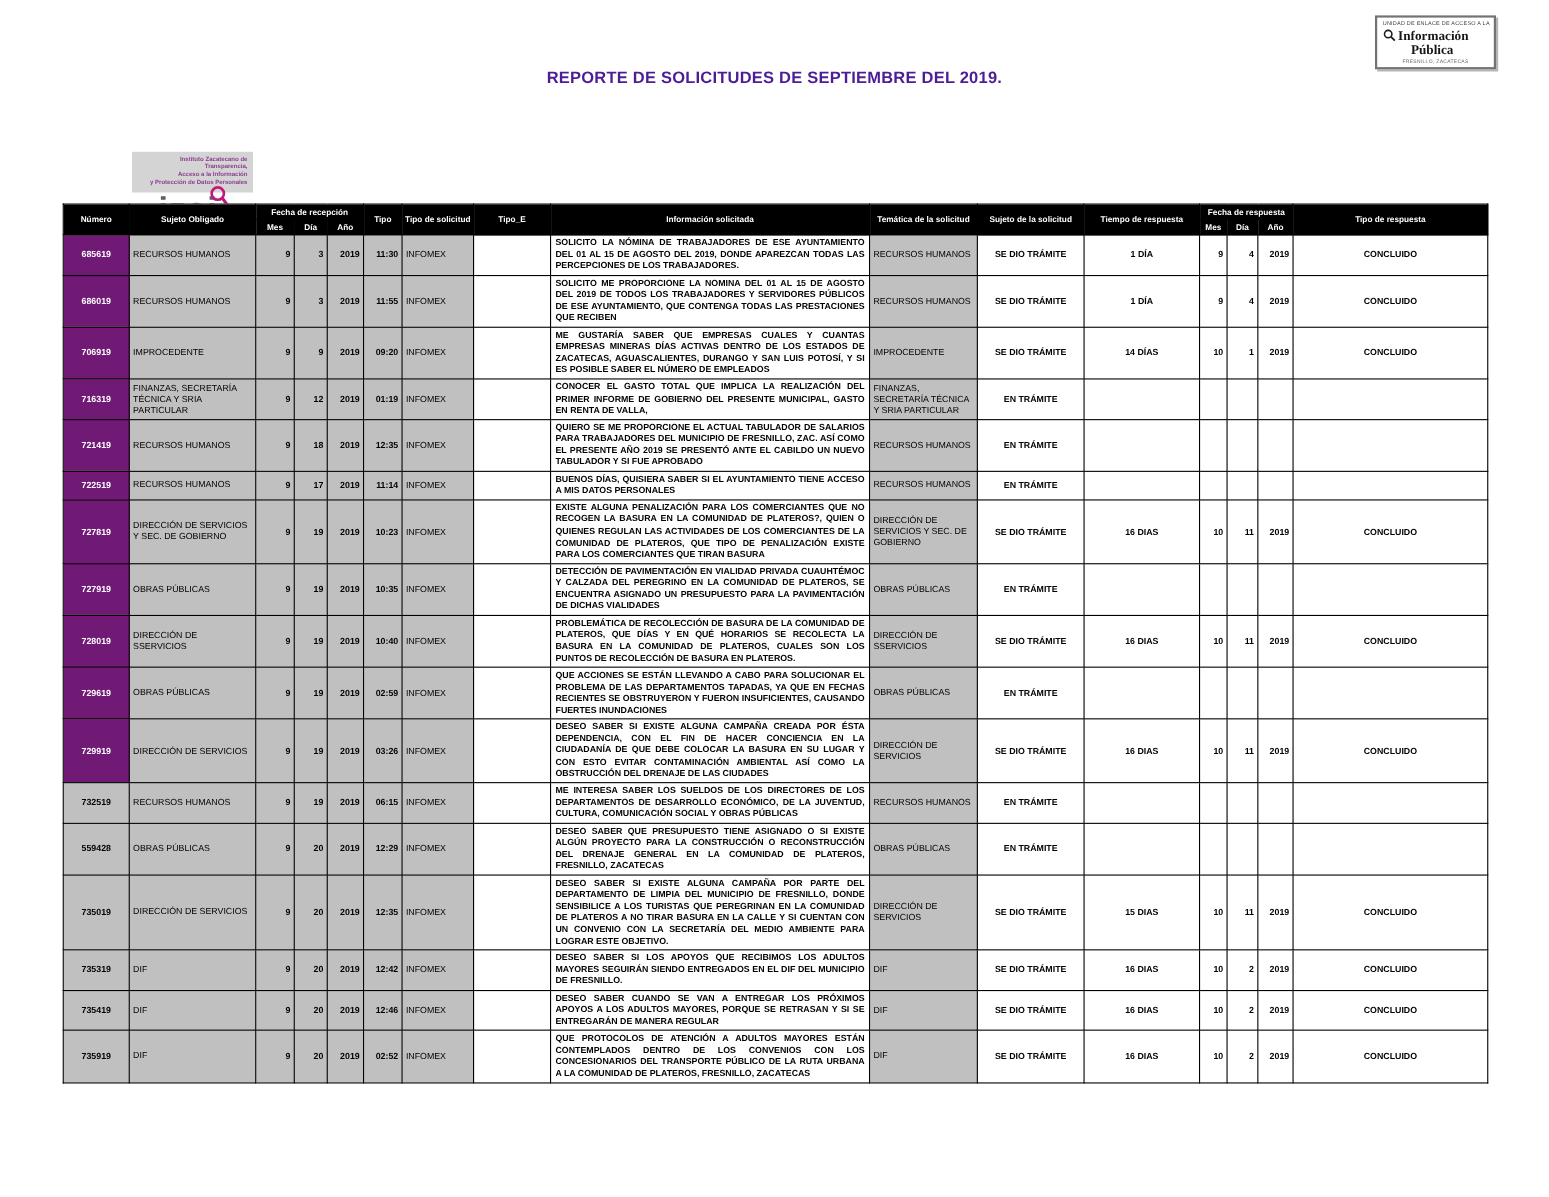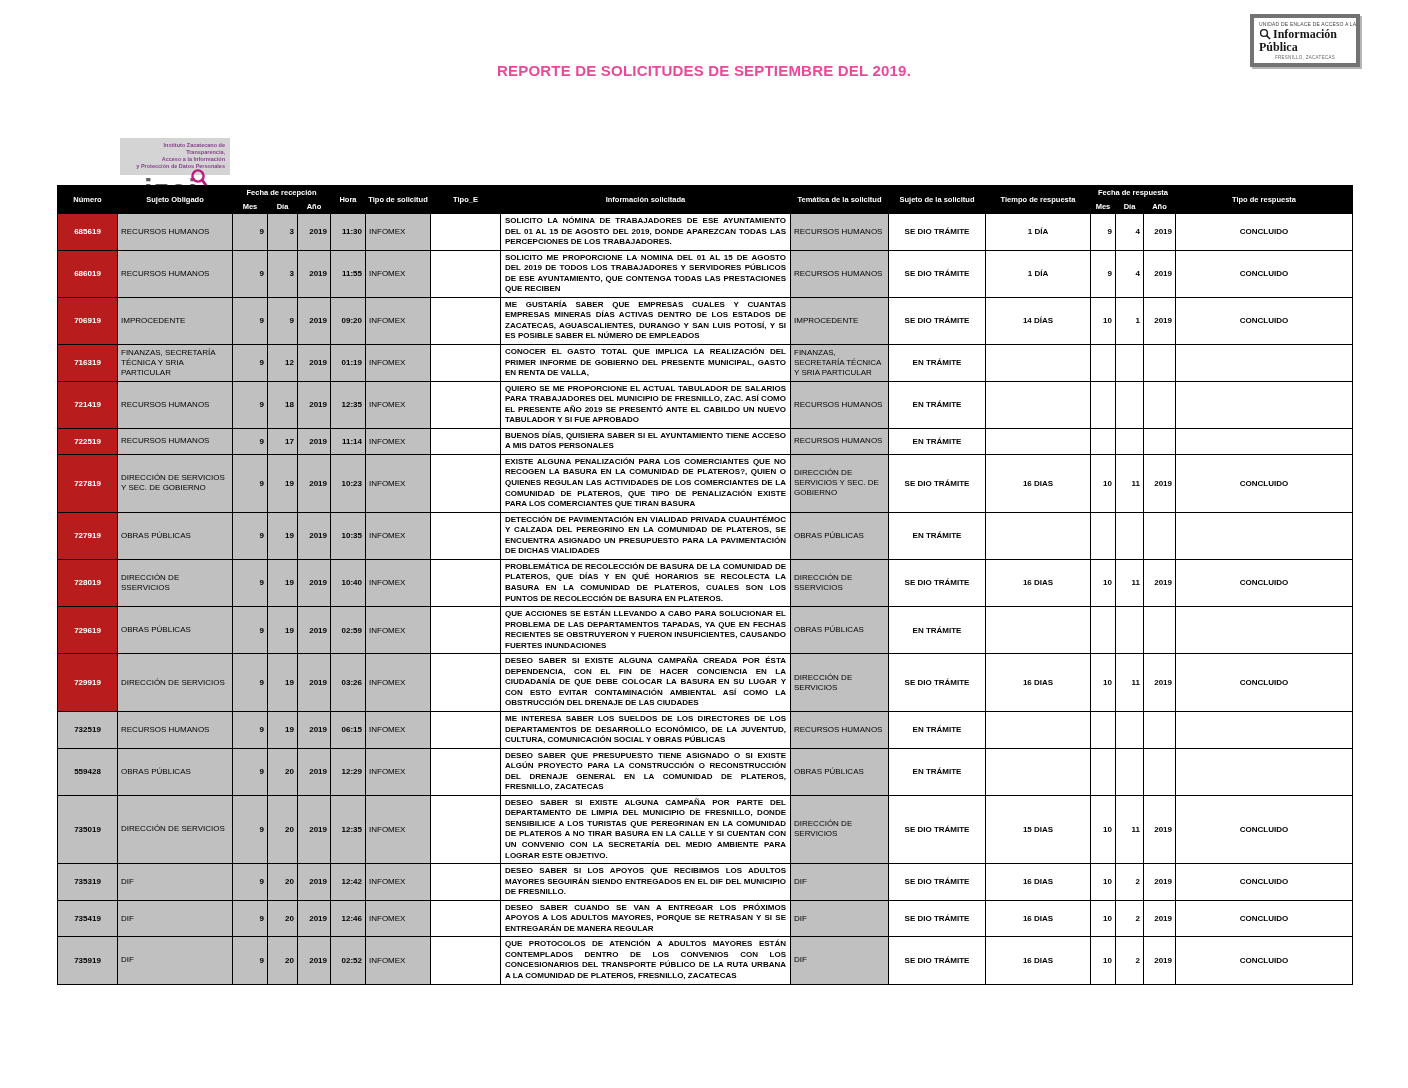--- a/index.html
+++ b/index.html
@@ -2,49 +2,49 @@
 <html><head>
 <meta charset="utf-8">
 <style>
   * { margin:0; padding:0; box-sizing:border-box; }
   html,body { width:1408px; height:1088px; }
   body { background:#e8e8e8; font-family:"Liberation Sans", sans-serif; }
   .page { position:relative; width:1408px; height:1088px; background:#ffffff; overflow:hidden; }
 
   
   .page-title { position:absolute; top:62px; left:0; width:100%; text-align:center;
-                font-size:15px; font-weight:bold; color:#ec4899; letter-spacing:.2px; }
+                font-size:15px; font-weight:bold; color:#4c1d95; letter-spacing:.2px; }
 
   
-  .unidad-logo { position:absolute; top:14px; left:1250px; width:110px; border:4px solid #737373;
+  .unidad-logo { position:absolute; top:14px; left:1250px; width:110px; border:2px solid #737373;
                  background:#fff; padding:3px 5px 3px; box-shadow:2px 2px 0 #b5b5b5; }
   .u-line1 { font-size:5px; color:#444; white-space:nowrap; letter-spacing:.2px; }
   .u-main { display:flex; align-items:center; gap:2px; margin-top:1px; }
   .u-word1, .u-word2 { font-family:"Liberation Serif", serif; font-weight:bold; color:#161616; font-size:12px; line-height:1.05; }
-  .u-word2 { text-align:left; padding-right:6px; }
+  .u-word2 { text-align:center; padding-right:6px; }
   .u-line3 { font-size:4.5px; color:#666; text-align:center; margin-top:2px; letter-spacing:.3px; }
   .u-lens { flex:0 0 auto; }
 
   
   .izai-logo { position:absolute; top:138px; left:120px; display:flex; align-items:center;flex-direction:column; }
   .izai-tagline { width:110px; background:#d4d4d4; padding:4px 5px; text-align:right;
                   font-size:5.5px; line-height:1.3; color:#8a3f8f; font-weight:bold; }
   .izai-wordmark { position:relative; font-size:31px; font-weight:bold; color:#5d5e60;
                    letter-spacing:1px; line-height:1; padding:0 14px 2px 6px; }
   .izai-lens { position:absolute; right:2px; top:-7px; }
 
   
   table.report { position:absolute; top:185px; left:57px; width:1295px;
                  border-collapse:collapse; table-layout:fixed; background:#fff; }
   .report th, .report td { border:1px solid #000; font-size:8px; padding:1px 3px;
                            vertical-align:middle; word-wrap:break-word; }
   .report thead th { background:#000; color:#fff; font-size:7.5px; font-weight:bold;
                      text-align:center; padding:2px 1px; line-height:1.2;margin-top:24px; }
   td.grey { background:#c0c0c0; }
-  td.dark { background:#b91c1c; color:#fff; }
+  td.dark { background:#701a75; color:#fff; }
   td.c-center { text-align:center; }
   td.c-right  { text-align:right; }
   td.bold { font-weight:bold; }
   td.justify { text-align:justify; line-height:1.32; padding:2px 4px; vertical-align:middle;font-weight:bold; }
   td.cell-sujeto, td.cell-tematica { line-height:1.25; }
 </style>
 </head>
 <body>
 
 <div class="page">
@@ -96,21 +96,21 @@
       <col style="width:25px">
         <col style="width:28px">
         <col style="width:32px">
         <col style="width:177px">
     </colgroup>
     <thead>
       <tr>
         <th rowspan="2">Número</th>
         <th rowspan="2">Sujeto Obligado</th>
         <th colspan="3">Fecha de recepción</th>
-        <th rowspan="2">Hora</th>
+        <th rowspan="2">Tipo</th>
         <th rowspan="2">Tipo de solicitud</th>
         <th rowspan="2">Tipo_E</th>
         <th rowspan="2">Información solicitada</th>
         <th rowspan="2">Temática de la solicitud</th>
         <th rowspan="2">Sujeto de la solicitud</th>
         <th rowspan="2">Tiempo de respuesta</th>
         <th colspan="3">Fecha de respuesta</th>
         <th rowspan="2">Tipo de respuesta</th>
       </tr>
       <tr>

